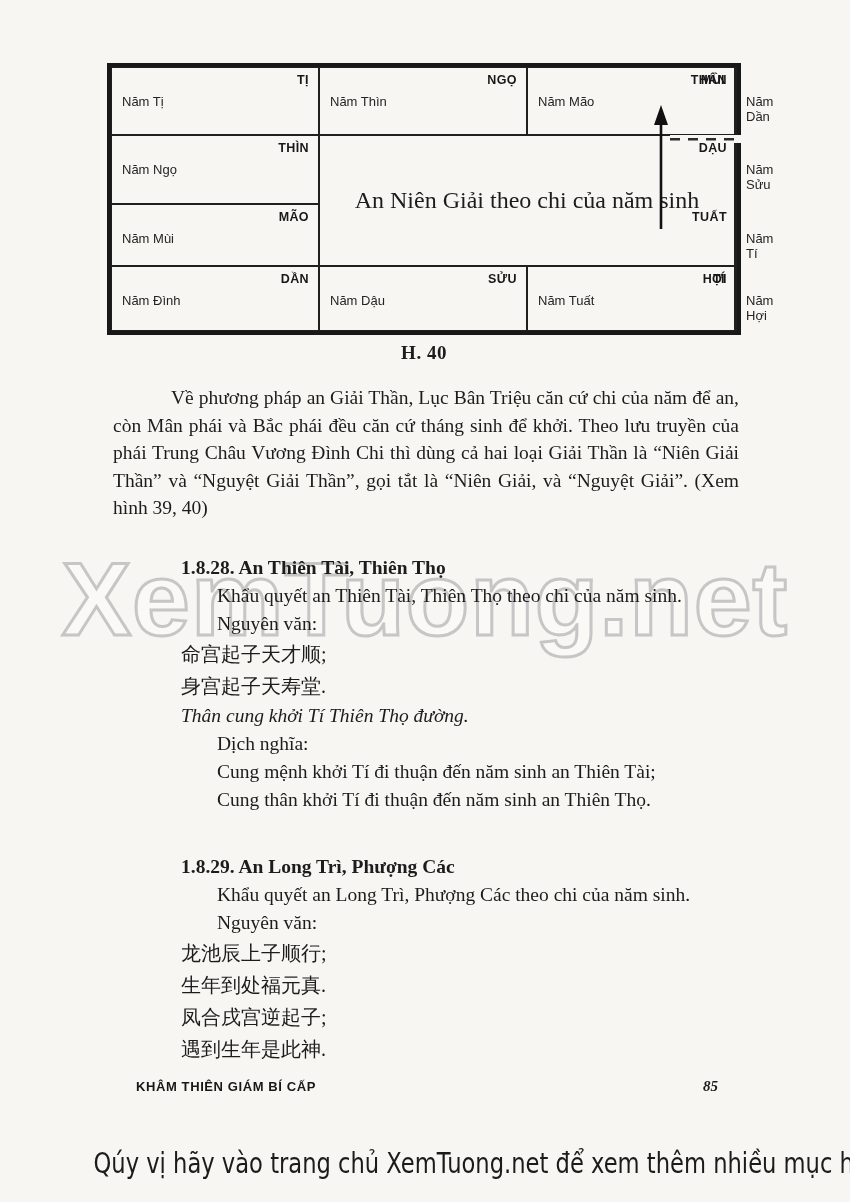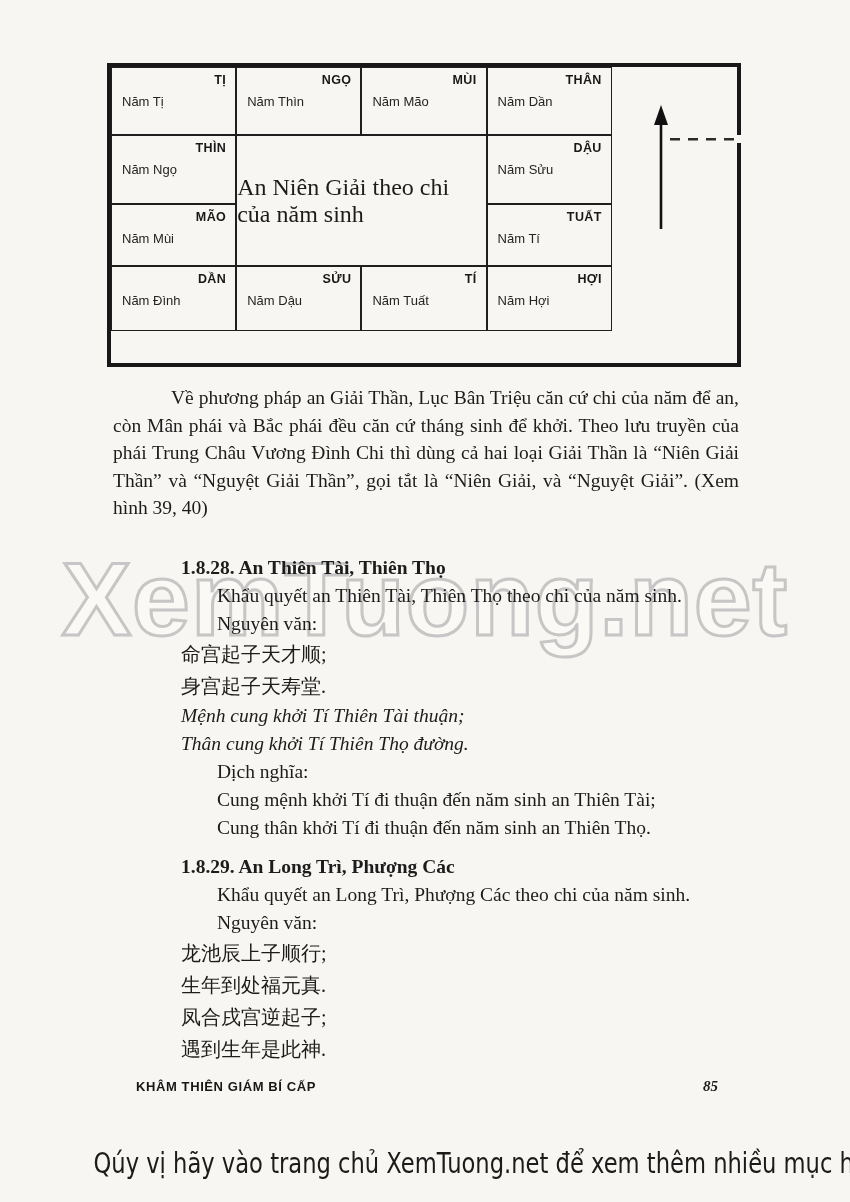--- a/index.html
+++ b/index.html
@@ -22,24 +22,24 @@
     letter-spacing: 1px; white-space: nowrap;
     color: rgba(255,255,255,0.35);
     -webkit-text-stroke: 3px #c6c6c6;
     z-index: 1; user-select: none;
   }
   .content { position: absolute; inset: 0; z-index: 2; }
 
   
   .fig {
     position: absolute; left: 107px; top: 63px;
-    width: 634px; height: 304px;
+    width: 634px; height: 272px;
     border: 4px solid #181818;
     display: grid;
-    grid-template-columns: repeat(5, 1fr);
+    grid-template-columns: repeat(3, 1fr);
     grid-template-rows: 68px 69px 62px 65px;
   }
   .cell { position: relative; border: 1px solid #1f1f1f; }
   .c1{grid-column:1}.c2{grid-column:2}.c3{grid-column:3}.c4{grid-column:4}
   .r1{grid-row:1}.r2{grid-row:2}.r3{grid-row:3}.r4{grid-row:4}
   .branch {
     position: absolute; top: 5px; right: 9px;
     font-family: "Liberation Sans", sans-serif;
     font-size: 12.5px; font-weight: bold; letter-spacing: 0.4px;
     color: #181818;
@@ -174,30 +174,30 @@
       </div>
 
       <div class="dash-cover"></div>
 
       <svg class="arrow-svg" viewBox="0 0 26 124">
         <polygon points="13,0 6,20 20,20" fill="#111"></polygon>
         <line x1="13" y1="16" x2="13" y2="124" stroke="#111" stroke-width="2.6"></line>
       </svg>
     </div>
 
+    <div class="fig-caption">H. 40</div>
 
     <p class="intro">Về phương pháp an Giải Thần, Lục Bân Triệu căn cứ chi của năm để an, còn Mân phái và Bắc phái đều căn cứ tháng sinh để khởi. Theo lưu truyền của phái Trung Châu Vương Đình Chi thì dùng cả hai loại Giải Thần là “Niên Giải Thần” và “Nguyệt Giải Thần”, gọi tắt là “Niên Giải, và “Nguyệt Giải”. (Xem hình 39, 40)</p>
 
     <div class="section s1">
       <div class="heading">1.8.28. An Thiên Tài, Thiên Thọ</div>
       <div class="vn">Khẩu quyết an Thiên Tài, Thiên Thọ theo chi của năm sinh.</div>
       <div class="vn">Nguyên văn:</div>
       <div class="cjk">命宫起子天才顺;</div>
       <div class="cjk">身宫起子天寿堂.</div>
-      <div class="it">Mệnh cung khởi Tí Thiên Tài thuận;</div>
       <div class="it">Thân cung khởi Tí Thiên Thọ đường.</div>
       <div class="vn">Dịch nghĩa:</div>
       <div class="vn">Cung mệnh khởi Tí đi thuận đến năm sinh an Thiên Tài;</div>
       <div class="vn">Cung thân khởi Tí đi thuận đến năm sinh an Thiên Thọ.</div>
     </div>
 
     <div class="section s2">
       <div class="heading">1.8.29. An Long Trì, Phượng Các</div>
       <div class="vn">Khẩu quyết an Long Trì, Phượng Các theo chi của năm sinh.</div>
       <div class="vn">Nguyên văn:</div>

